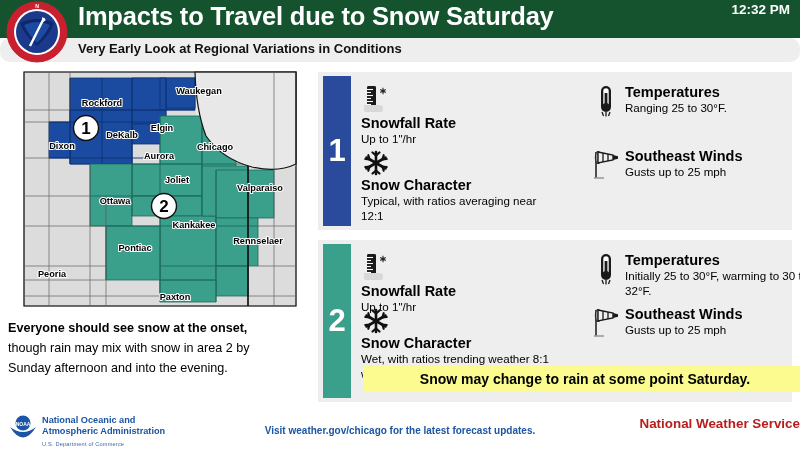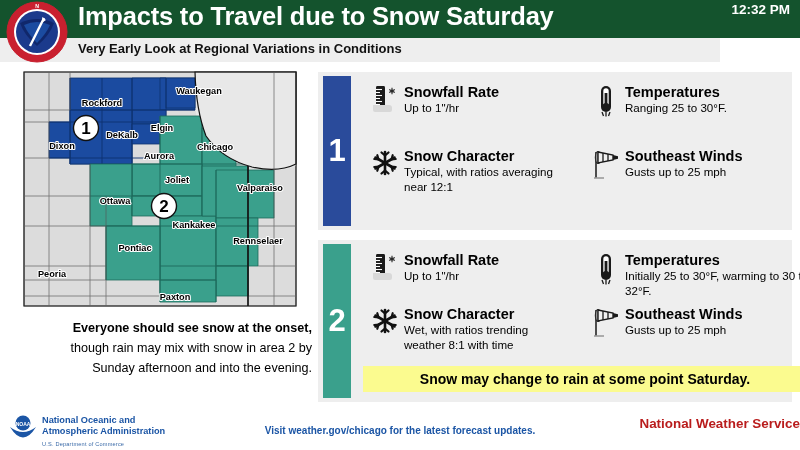--- a/index.html
+++ b/index.html
@@ -41,22 +41,23 @@
     color: #ffffff;
     font-size: 13.5px;
     font-weight: bold;
     line-height: 16.5px;
   }
 
   
   #subheader {
     position: absolute;
     left: 0; top: 38px;
-    width: 720px; height: 24px;
+    width: 800px; height: 24px;
     background: #eeeeee;
+    border-radius: 10px;
   }
   #subheader-text {
     position: absolute;
     left: 78px; top: 3px;
     font-size: 13px;
     font-weight: bold;
     color: #111111;
     white-space: nowrap;
   }
 
@@ -74,21 +75,21 @@
     left: 12px; top: 66px;
     width: 296px; height: 246px;
     background: #ffffff;
   }
   #map-svg { display: block; }
 
   #map-caption {
     position: absolute;
     left: 8px; top: 318px;
     width: 304px;
-    text-align: right;
+    text-align: left;
     font-size: 12.6px;
     line-height: 20px;
     color: #000000;
   }
   #map-caption .bold { font-weight: bold; }
 
   
   .zone-panel {
     position: absolute;
     background: #eeeeee;
@@ -136,21 +137,21 @@
     line-height: 17px;
     white-space: nowrap;
   }
   .item-desc {
     font-size: 11.6px;
     color: #000000;
     line-height: 14.5px;
   }
 
   
-  .col-left  { left: 17px; width: 200px; }
+  .col-left  { left: 8px; width: 200px; flex-direction: column; }
   .col-right { left: 238px; width: 220px; }
   .row-top    { top: 12px; }
   .row-bottom { top: 76px; }
 
   #zone2-panel .row-bottom { top: 66px; }
 
   .alert-bar {
     position: absolute;
     left: 12px; top: 126px;
     width: 444px; height: 26px;

